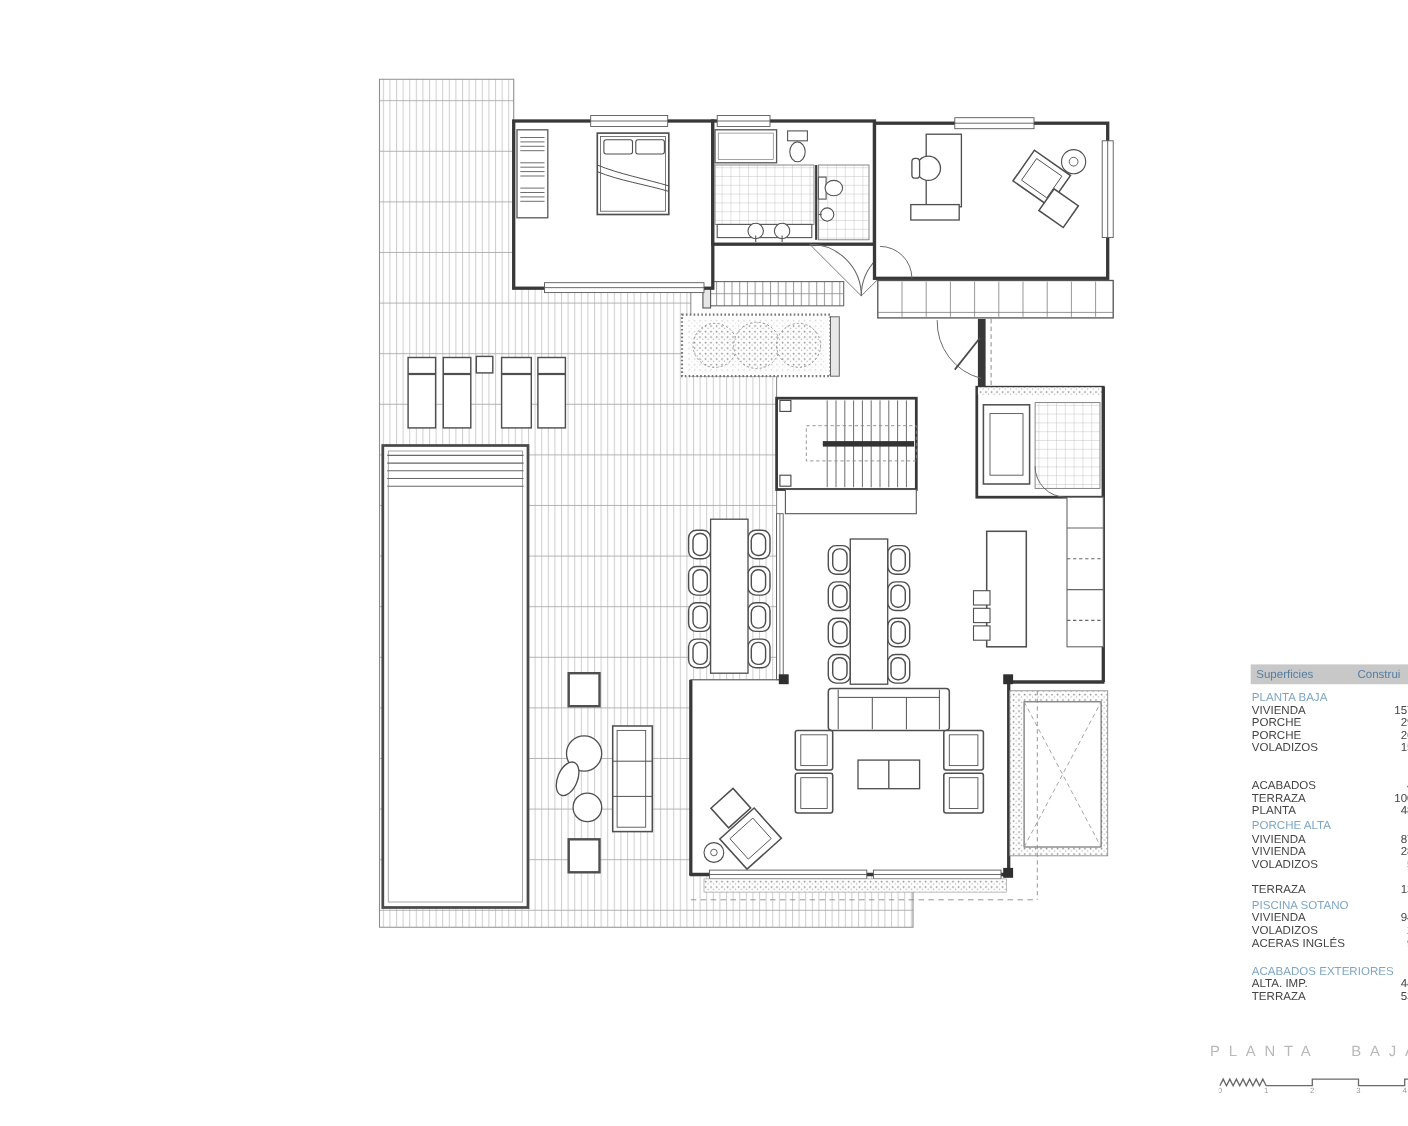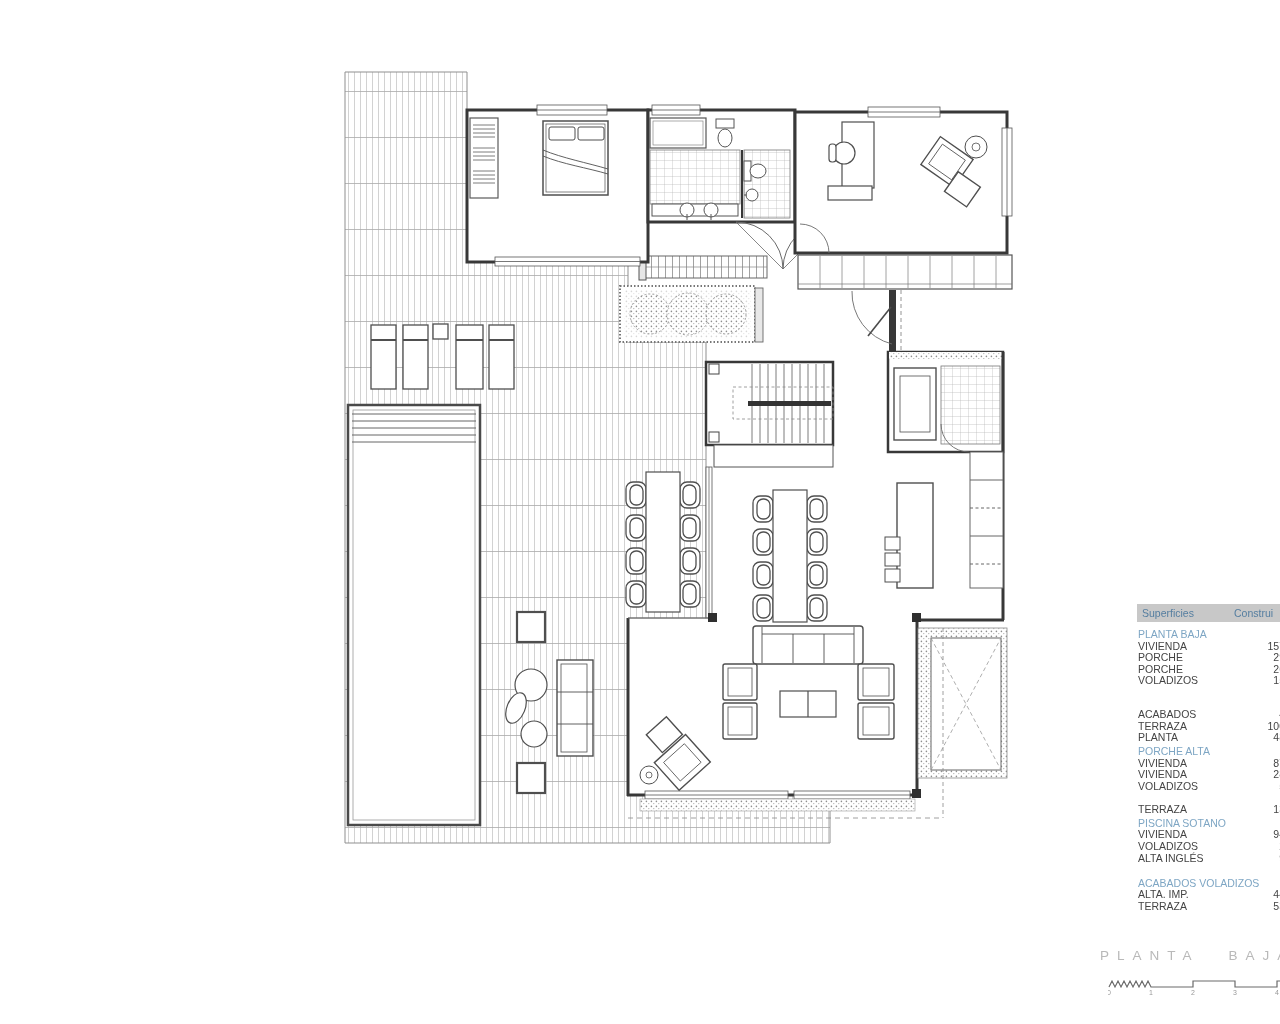--- a/index.html
+++ b/index.html
@@ -452,26 +452,26 @@
         </div>
         <div class="t-row item">
           <span class="t-label">VIVIENDA</span>
           <span class="t-value">94</span>
         </div>
         <div class="t-row item">
           <span class="t-label">VOLADIZOS</span>
           <span class="t-value">2</span>
         </div>
         <div class="t-row item">
-          <span class="t-label">ALTA INGLÉS</span>
+          <span class="t-label">ACERAS INGLÉS</span>
           <span class="t-value">9</span>
         </div>
         <div class="t-row spacer"></div>
         <div class="t-row section">
-          <span class="t-label">ACABADOS VOLADIZOS</span>
+          <span class="t-label">ACABADOS EXTERIORES</span>
         </div>
         <div class="t-row item">
           <span class="t-label">ALTA. IMP.</span>
           <span class="t-value">44</span>
         </div>
         <div class="t-row item">
           <span class="t-label">TERRAZA</span>
           <span class="t-value">53</span>
         </div>
       </div>

